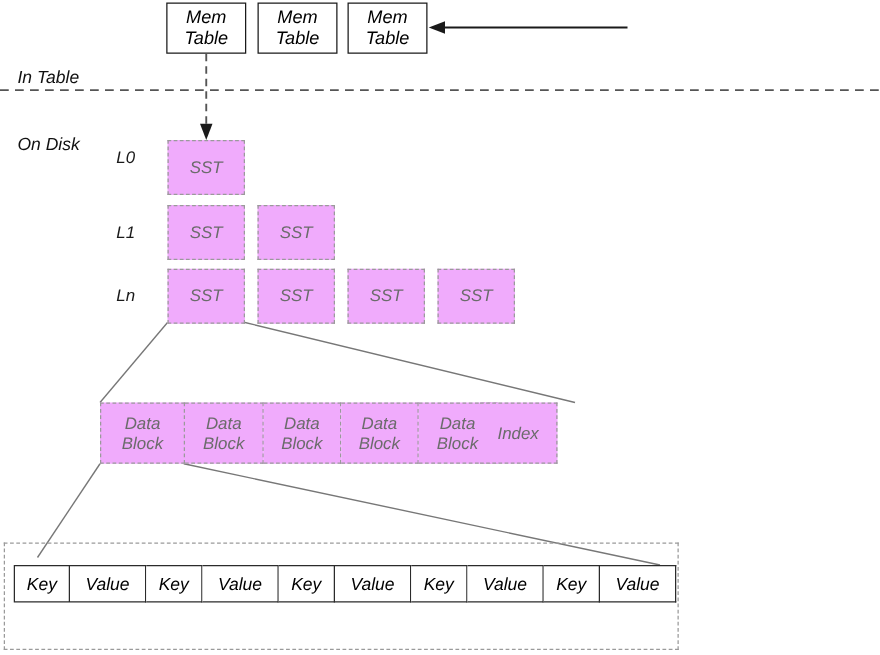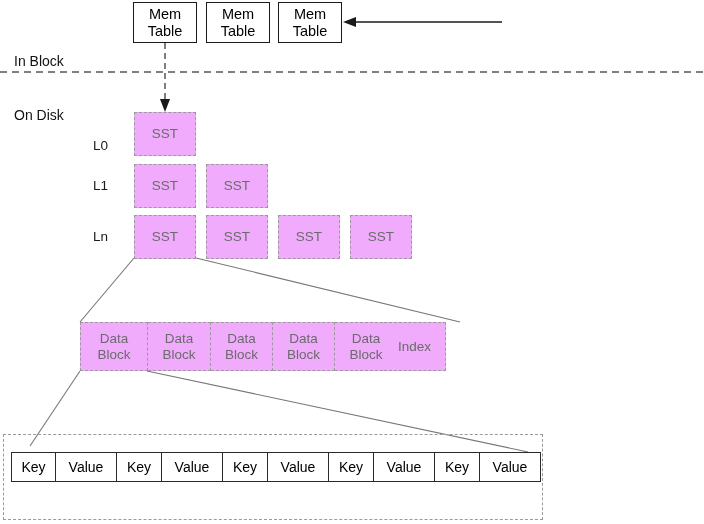--- a/index.html
+++ b/index.html
@@ -1,21 +1,21 @@
 <!DOCTYPE html>
 <html><head>
 <meta charset="utf-8">
 <style>
   html,body{margin:0;padding:0;}
   body{
     width:704px;height:524px;background:#ffffff;
     font-family:"Liberation Sans", sans-serif;
     color:#000000;position:relative;overflow:hidden;
   }
-  #canvas{position:absolute;left:0;top:0;width:704px;height:524px;}
+  #canvas{position:absolute;left:0;top:0;width:704px;height:524px;font-style:italic;}
   .box{position:absolute;box-sizing:border-box;display:flex;align-items:center;
        justify-content:center;text-align:center;line-height:1.15;}
 
   
   .solid{
     border:1.6px solid #1a1a1a;background:#ffffff;color:#000000;
     font-size:14.5px;
   }
   
   .dashed{
@@ -81,24 +81,24 @@
     </div>
   </div>
   <div class="box solid two-line" style="left:278px;top:2px;width:64px;height:41px;">
     <div>
       <span>Mem</span>
       <span>Table</span>
     </div>
   </div>
 
 
-  <div class="section-label" style="left:14px;top:53px;">In Block</div>
+  <div class="section-label" style="left:14px;top:53px;">In Table</div>
   <div class="section-label" style="left:14px;top:91px;margin-top:16px;">On Disk</div>
 
-  <div class="lvl-label" style="left:93px;top:138px;text-align:right;">L0</div>
+  <div class="lvl-label" style="left:93px;top:118px;text-align:right;">L0</div>
   <div class="lvl-label" style="left:93px;top:178px;">L1</div>
   <div class="lvl-label" style="left:93px;top:229px;">Ln</div>
 
   <div class="box dashed" style="left:134px;top:112px;width:62px;height:44px;">
     <span>SST</span>
   </div>
 
   <div class="box dashed" style="left:134px;top:164px;width:62px;height:44px;">
     <span>SST</span>
   </div>

